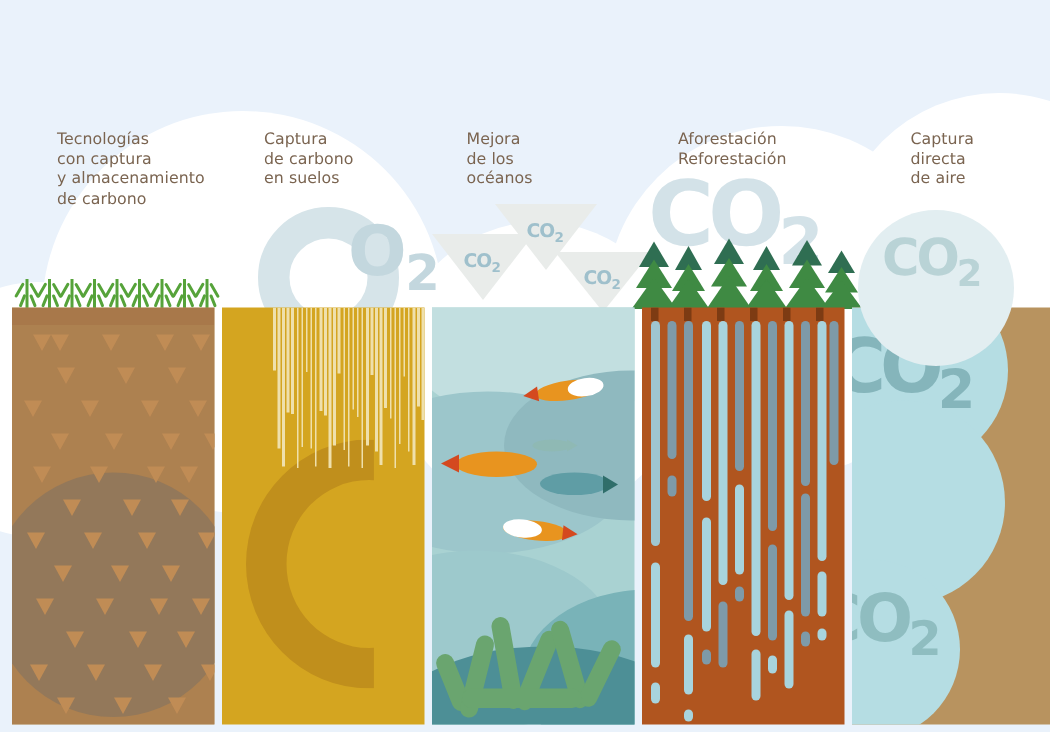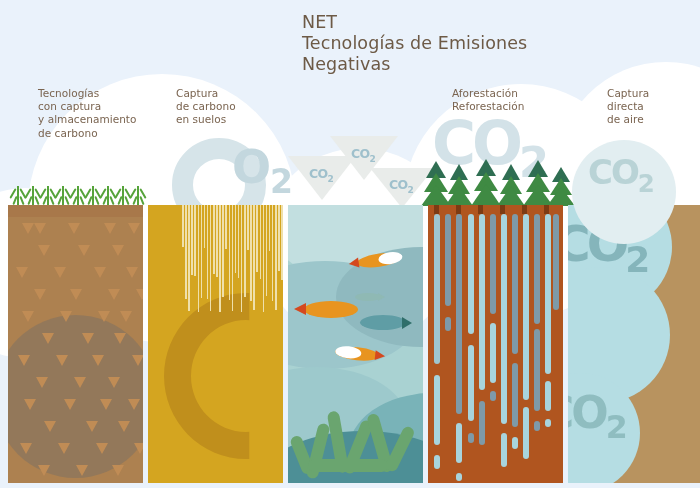--- a/index.html
+++ b/index.html
@@ -82,31 +82,31 @@
 <body>
 
 <div id="stage">
 
   <div class="bg-arc" style="left:-60px;top:188px;width:170px;height:170px;"></div>
   <div class="bg-arc" style="left:28px;top:74px;width:268px;height:268px;"></div>
   <div class="bg-arc" style="left:262px;top:148px;width:196px;height:196px;"></div>
   <div class="bg-arc" style="left:404px;top:84px;width:234px;height:234px;"></div>
   <div class="bg-arc" style="left:556px;top:62px;width:220px;height:220px;"></div>
 
-  <div class="title">NET
-Tecnologías de Emisiones
-Negativas</div>
 
   <div class="collabel" style="left:38px;top:87px;width:120px;">Tecnologías
 con captura
 y almacenamiento
 de carbono</div>
   <div class="collabel" style="left:176px;top:87px;width:120px;">Captura
 de carbono
 en suelos</div>
+  <div class="collabel" style="left:311px;top:87px;width:120px;">Mejora
+de los
+océanos</div>
   <div class="collabel" style="left:452px;top:87px;width:130px;">Aforestación
 Reforestación</div>
   <div class="collabel" style="left:607px;top:87px;width:110px;">Captura
 directa
 de aire</div>
 
   <div class="wmcircle" style="left:172px;top:138px;width:94px;height:94px;border:21px solid #d6e4e9;box-sizing:border-box;"></div>
   <div class="wm" style="left:232px;top:140px;font-size:46px;color:#c3d7de;">O<span class="sub">2</span></div>
 
   <div class="wm" style="left:432px;top:108px;font-size:60px;color:#d3e2e8;letter-spacing:-4px;">CO<span class="sub">2</span></div>

